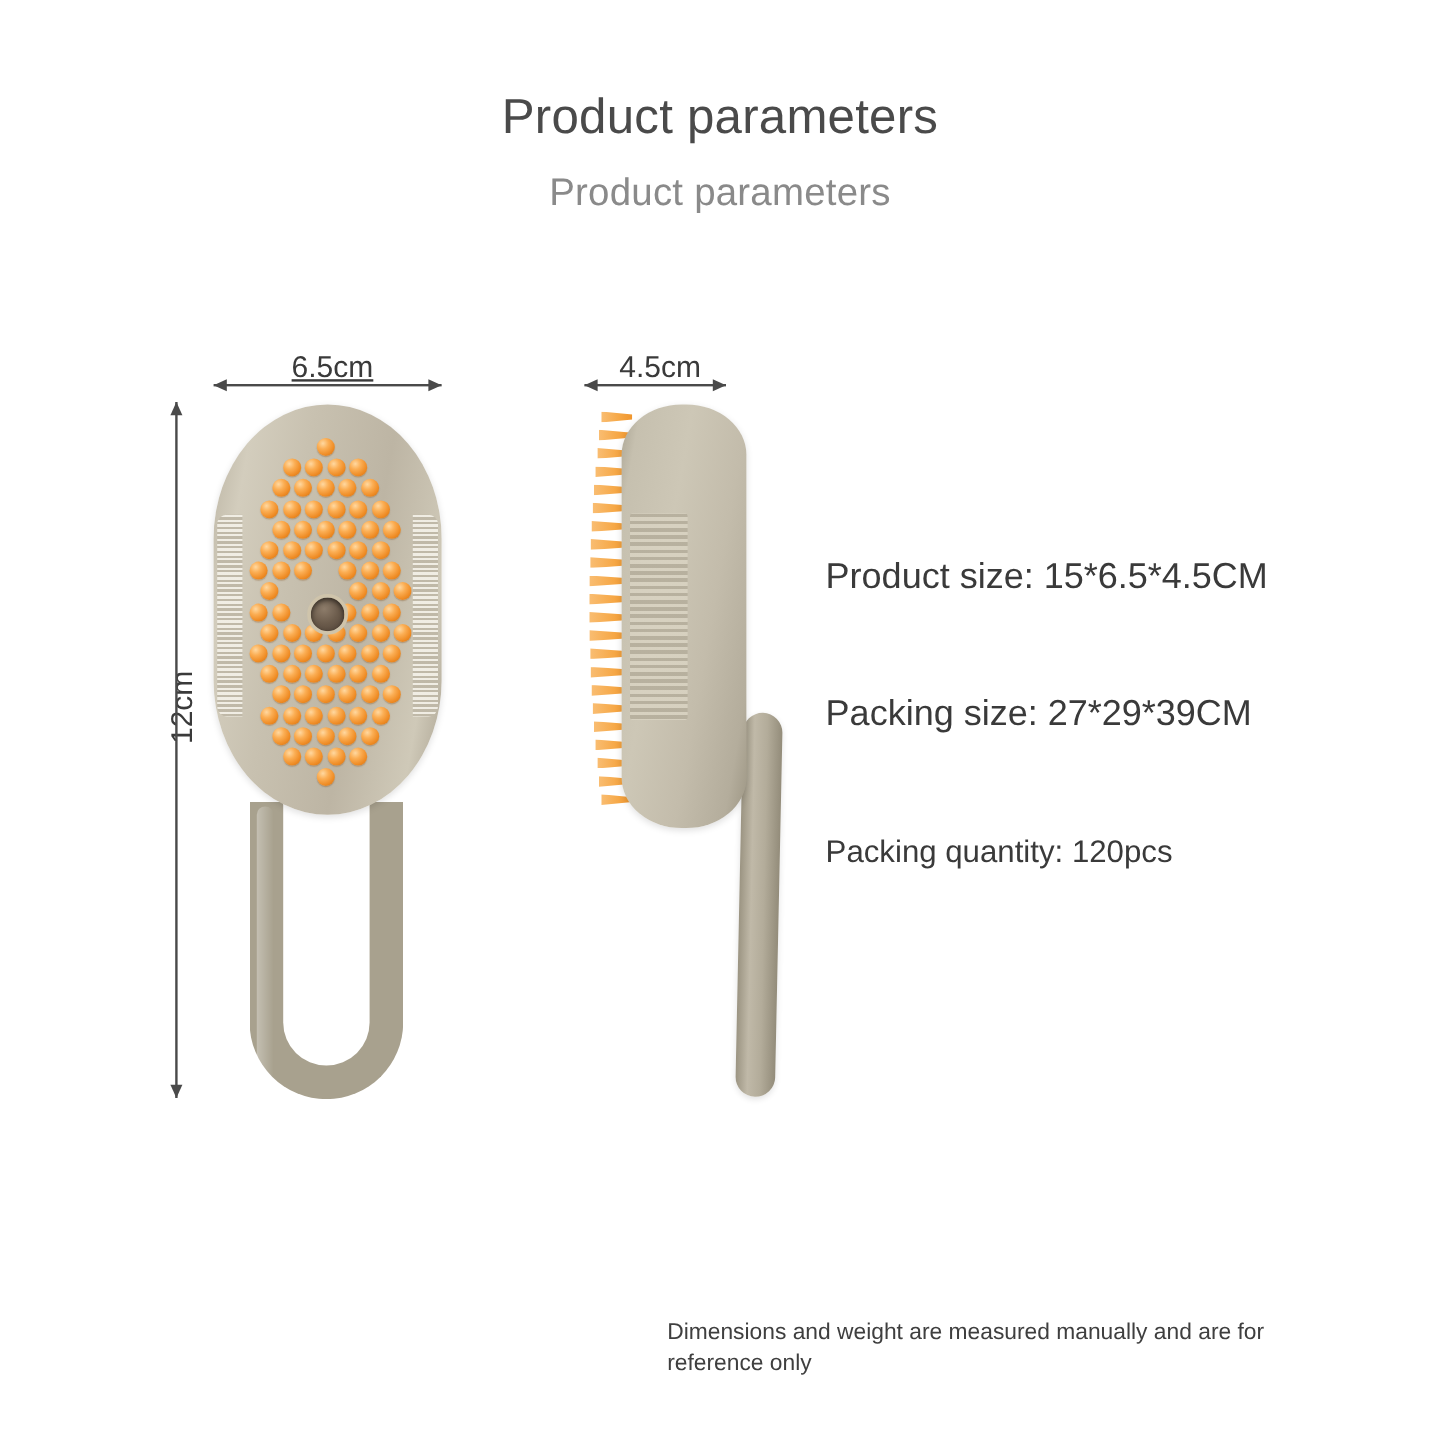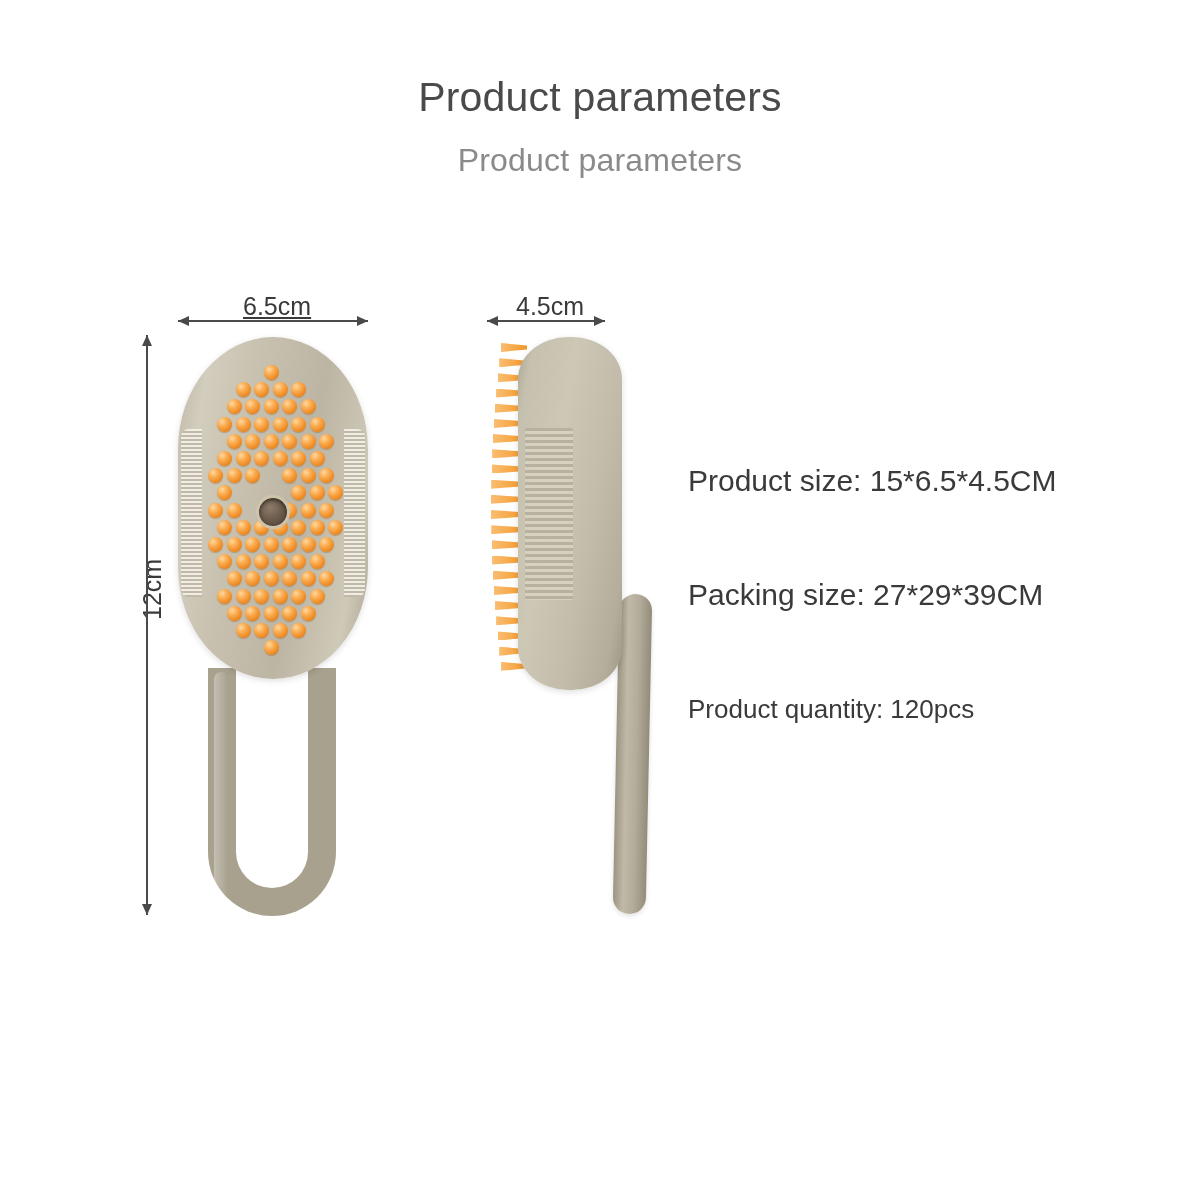--- a/index.html
+++ b/index.html
@@ -413,16 +413,17 @@
         <div class="bristle" style="left: 10.5533px; top: 294.455px; width: 29.4467px;"></div>
         <div class="bristle" style="left: 12.1859px; top: 309.636px; width: 27.8141px;"></div>
         <div class="bristle" style="left: 14px; top: 324.818px; width: 26px;"></div>
       </div>
     <div class="side-body"></div>
     <div class="side-ridges"></div>
   </div>
 
   <div class="spec spec-1">Product size: 15*6.5*4.5CM</div>
   <div class="spec spec-2">Packing size: 27*29*39CM</div>
-  <div class="spec spec-3">Product quantity: 120pcs</div>
-
+  <div class="spec spec-3">Packing quantity: 120pcs</div>
+
+  <div class="disclaimer">Dimensions and weight are measured manually and are for reference only</div>
 
 </div>
 
 </body></html>

